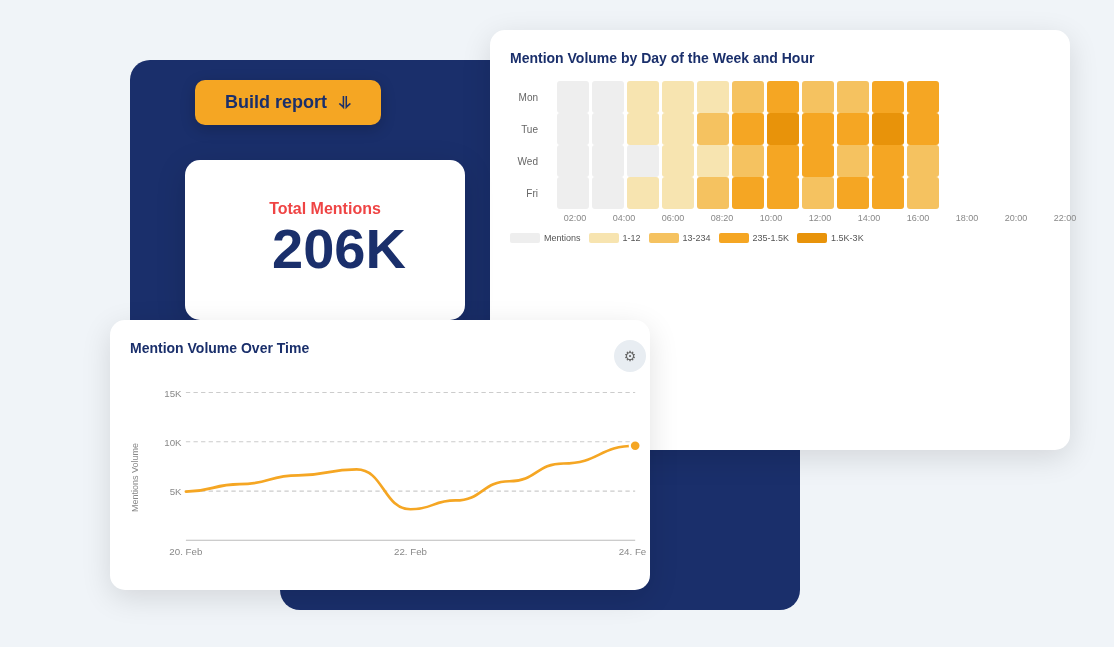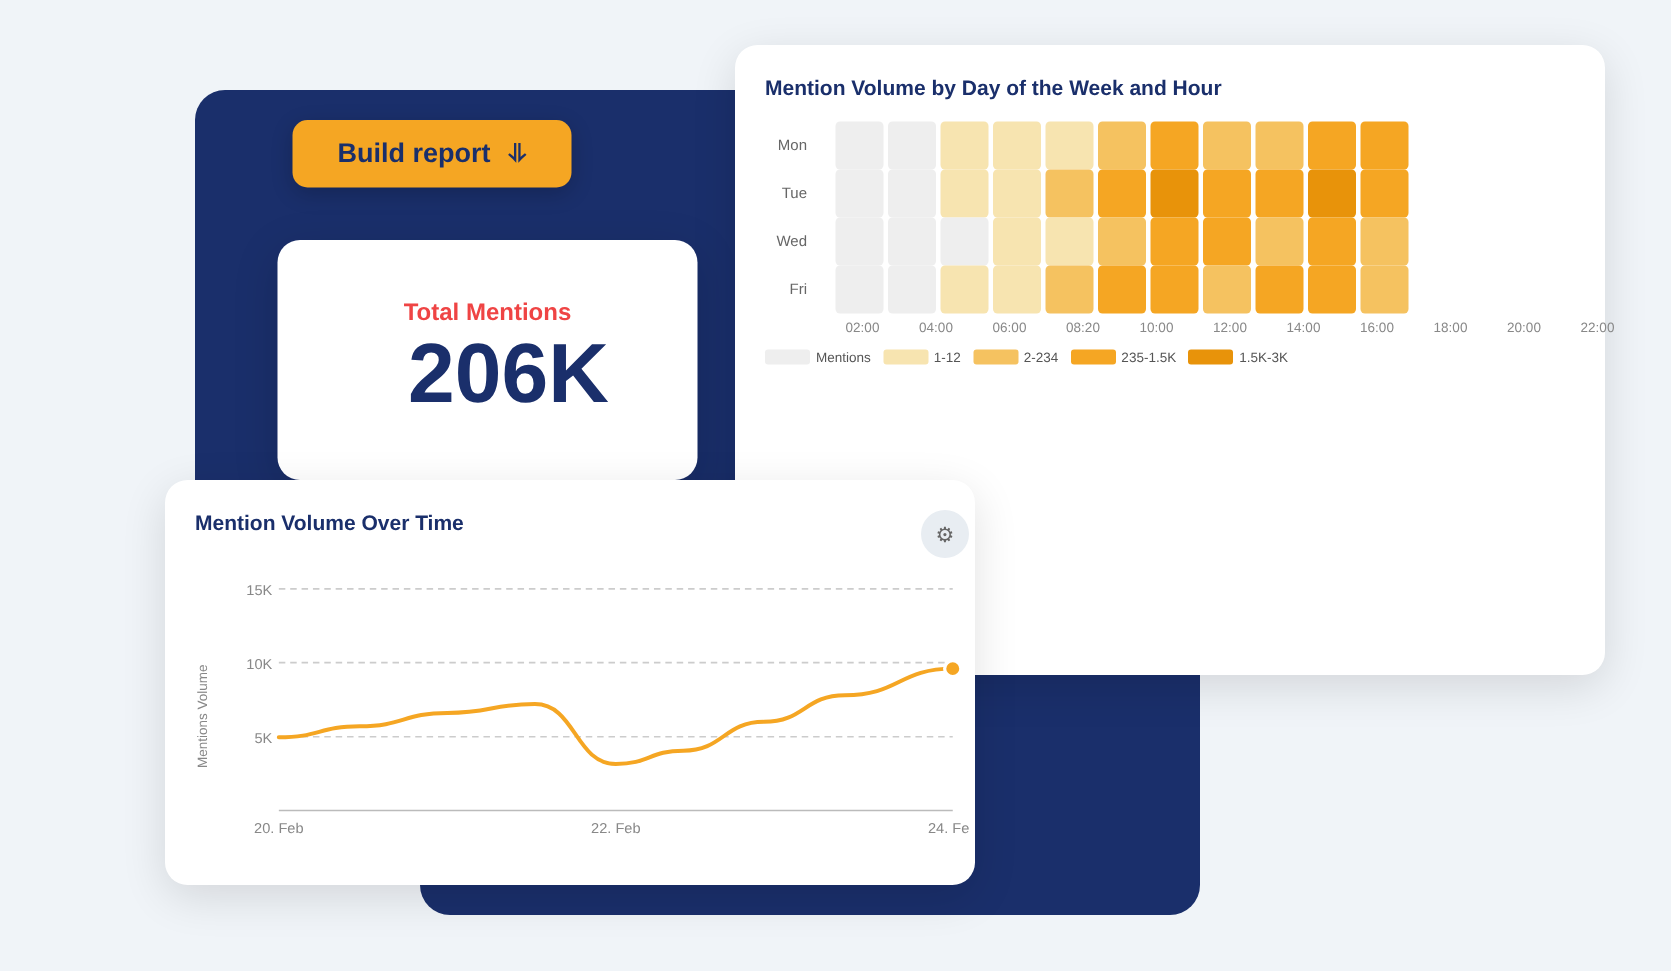--- a/index.html
+++ b/index.html
@@ -348,21 +348,21 @@
           <div class="legend-item">
             <div class="legend-swatch" style="background: rgb(238, 238, 238);"></div>
             <span class="legend-label-text">Mentions</span>
           </div>
           <div class="legend-item">
             <div class="legend-swatch" style="background: rgb(247, 228, 176);"></div>
             <span class="legend-label-text">1-12</span>
           </div>
           <div class="legend-item">
             <div class="legend-swatch" style="background: rgb(245, 194, 96);"></div>
-            <span class="legend-label-text">2-234</span>
+            <span class="legend-label-text">13-234</span>
           </div>
           <div class="legend-item">
             <div class="legend-swatch" style="background: rgb(245, 166, 35);"></div>
             <span class="legend-label-text">235-1.5K</span>
           </div>
           <div class="legend-item">
             <div class="legend-swatch" style="background: rgb(232, 147, 10);"></div>
             <span class="legend-label-text">1.5K-3K</span>
           </div>
         </div>

